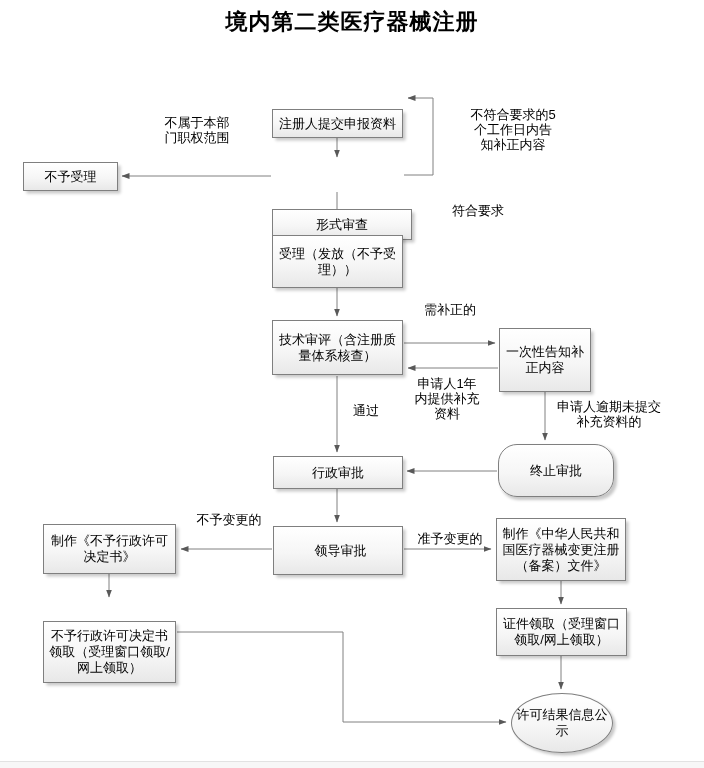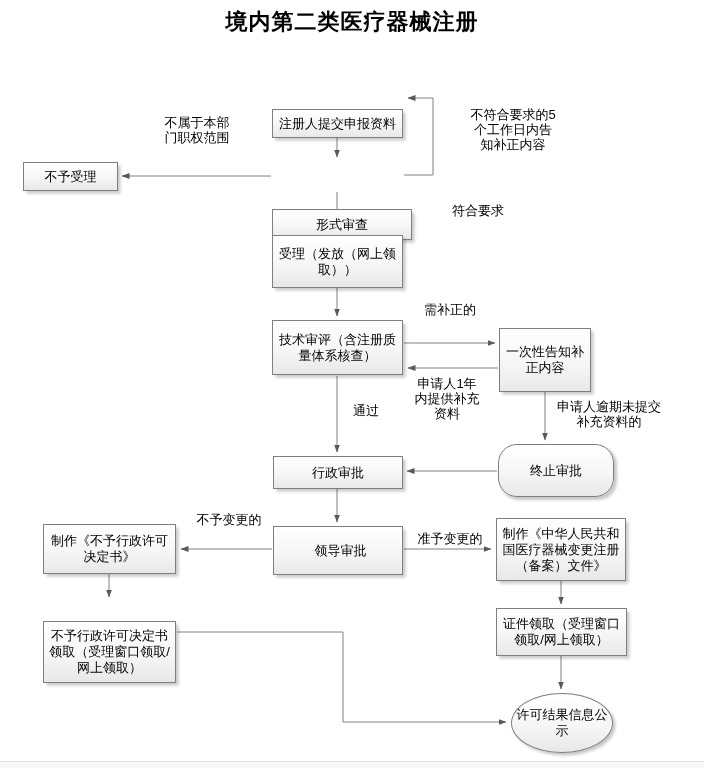--- a/index.html
+++ b/index.html
@@ -63,21 +63,21 @@
 <div class="title">
   <div>境内第二类医疗器械注册</div>
 </div>
 
 <div class="node" style="left:272px;top:83px;width:131px;height:29px;margin-top:26px;">注册人提交申报资料</div>
 
 <div class="node" style="left:23px;top:162px;width:95px;height:29px;">不予受理</div>
 
 <div class="node" style="left:272px;top:161px;width:140px;height:31px;margin-top:48px;">形式审查</div>
 
-<div class="node" style="left:272px;top:235px;width:131px;height:53px;">受理（发放（网上领取））</div>
+<div class="node" style="left:272px;top:235px;width:131px;height:53px;">受理（发放（不予受理））</div>
 
 <div class="node" style="left:272px;top:320px;width:131px;height:55px;">技术审评（含注册质量体系核查）</div>
 
 <div class="node" style="left:499px;top:328px;width:92px;height:64px;">一次性告知补正内容</div>
 
 <div class="node" style="left:273px;top:456px;width:130px;height:33px;">行政审批</div>
 
 <div class="node" style="left:498px;top:444px;width:116px;height:53px;border-radius:19px;">终止审批</div>
 
 <div class="node" style="left:273px;top:526px;width:130px;height:49px;padding-left:8px;">领导审批</div>

